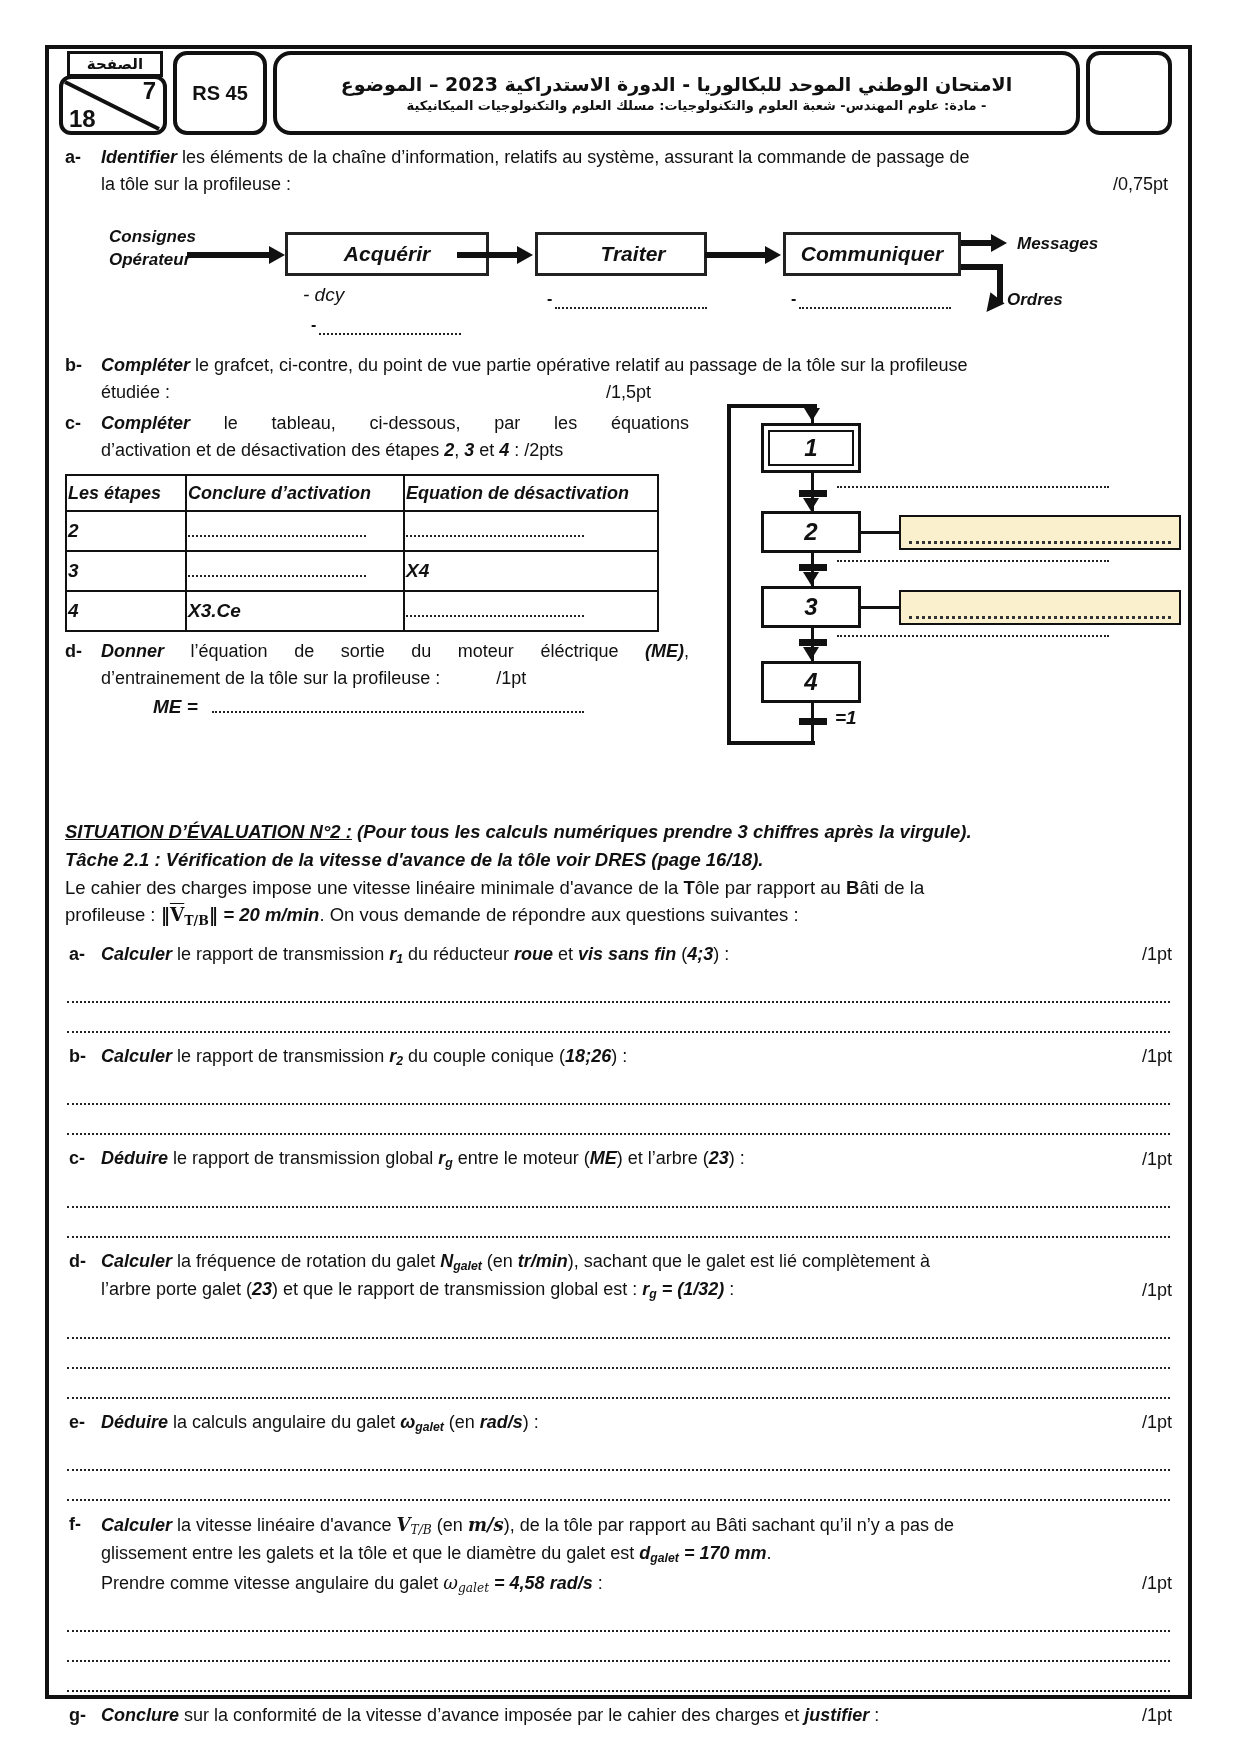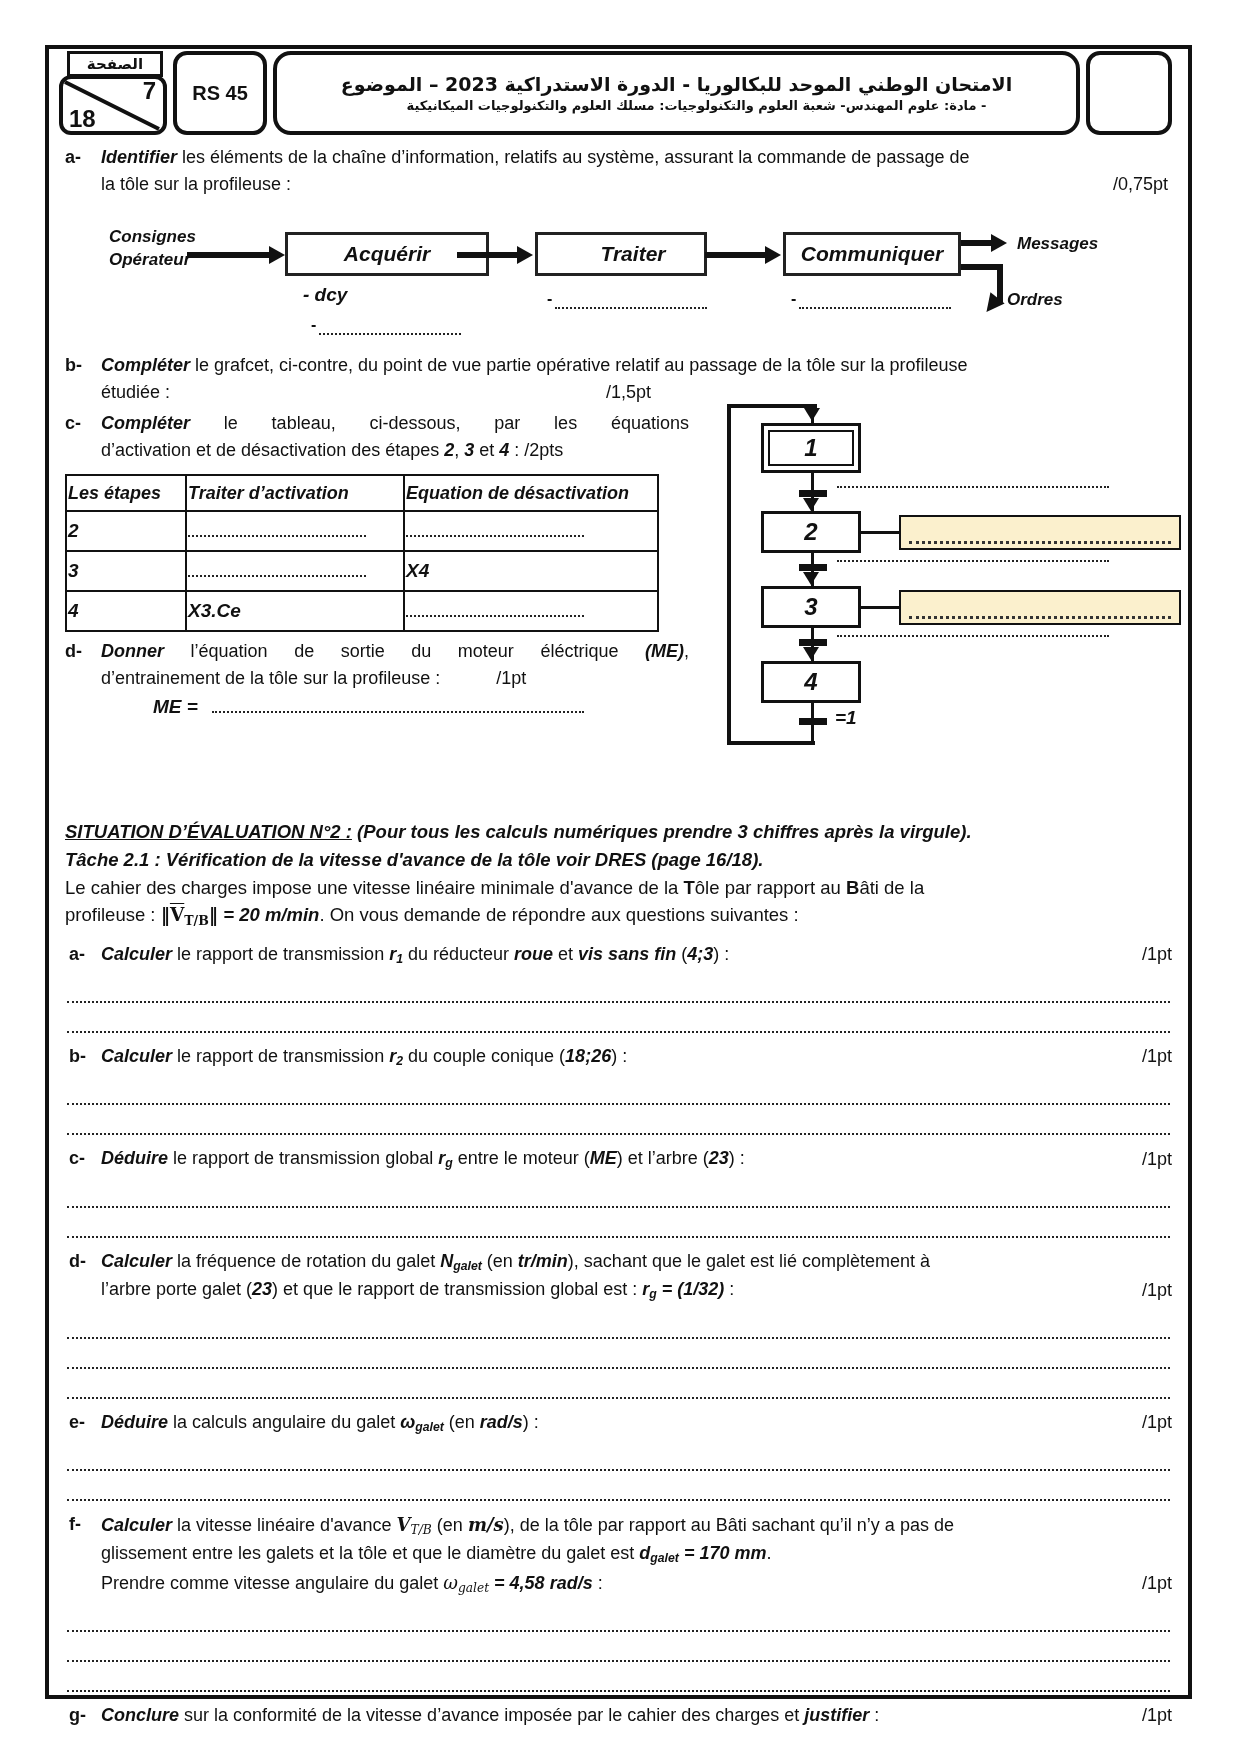--- a/index.html
+++ b/index.html
@@ -44,21 +44,21 @@
   
   .chain{position:relative;height:142px;margin-top:6px;}
   .chain-input{position:absolute;left:44px;top:22px;font-size:17px;font-weight:bold;font-style:italic;line-height:1.35;}
   .cbox{position:absolute;top:28px;height:44px;border:3px solid #222;box-sizing:border-box;background:#fff;
         display:flex;align-items:center;justify-content:center;font-size:21px;font-weight:bold;font-style:italic;}
   .harrow{position:absolute;height:6px;background:#111;}
   .tri-r{position:absolute;width:0;height:0;border-left:16px solid #111;border-top:9px solid transparent;border-bottom:9px solid transparent;}
   .tri-dl{position:absolute;width:0;height:0;border-top:18px solid #111;border-left:9px solid transparent;border-right:9px solid transparent;transform:rotate(38deg);}
   .vline{position:absolute;background:#111;}
   .chain-out{position:absolute;font-size:17px;font-weight:bold;font-style:italic;}
-  .chain-sub{position:absolute;font-size:19px;font-weight:bold;font-style:italic;}
+  .chain-sub{position:absolute;font-size:19px;font-weight:normal;font-style:italic;}
   .chain-dash{position:absolute;font-size:16px;font-weight:bold;}
 
   
   .two-col{position:relative;margin-top:4px;min-height:362px;}
   .left-col{width:624px;}
 
   
   table.eq{border-collapse:collapse;margin:10px 0 6px 0;width:592px;table-layout:fixed;}
   table.eq th,table.eq td{border:2.5px solid #111;text-align:left;box-sizing:border-box;}
   table.eq th{height:36px;font-size:18px;font-weight:bold;font-style:italic;}
@@ -176,21 +176,21 @@
 
         <table class="eq">
           <colgroup>
               <col class="col-et">
               <col class="col-ac">
               <col class="col-de">
             </colgroup>
           <thead>
               <tr>
             <th>Les étapes</th>
-            <th>Traiter d’activation</th>
+            <th>Conclure d’activation</th>
             <th>Equation de désactivation</th>
           </tr>
             </thead>
           <tbody>
               <tr>
                 <td><span class="t-bi">2</span></td>
                 <td><span class="dotfill" style="width: 178px; height: 14px;"></span></td>
                 <td><span class="dotfill" style="width: 178px; height: 14px;"></span></td>
               </tr>
               <tr>

